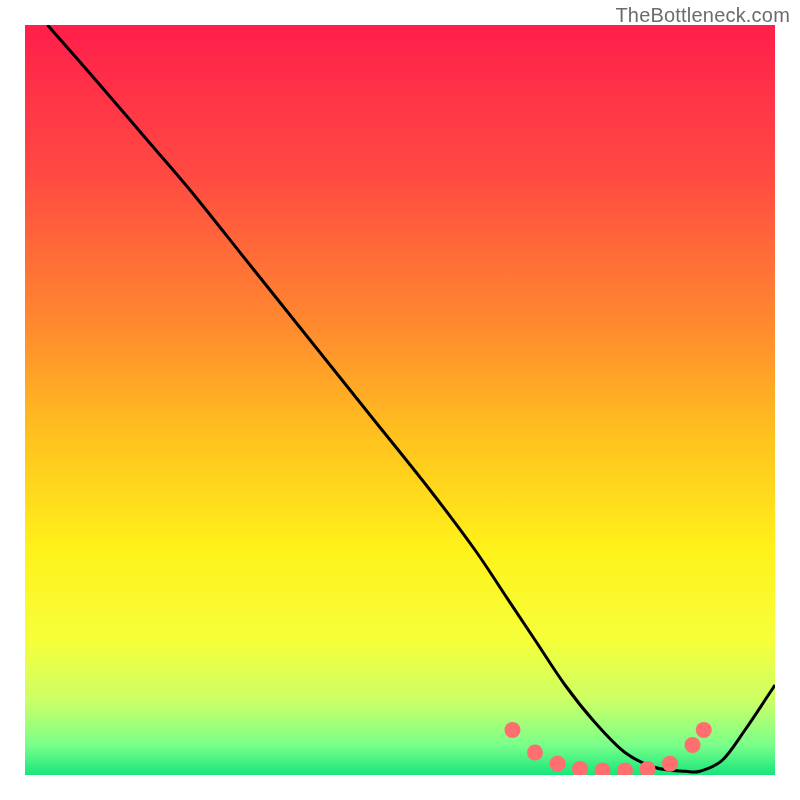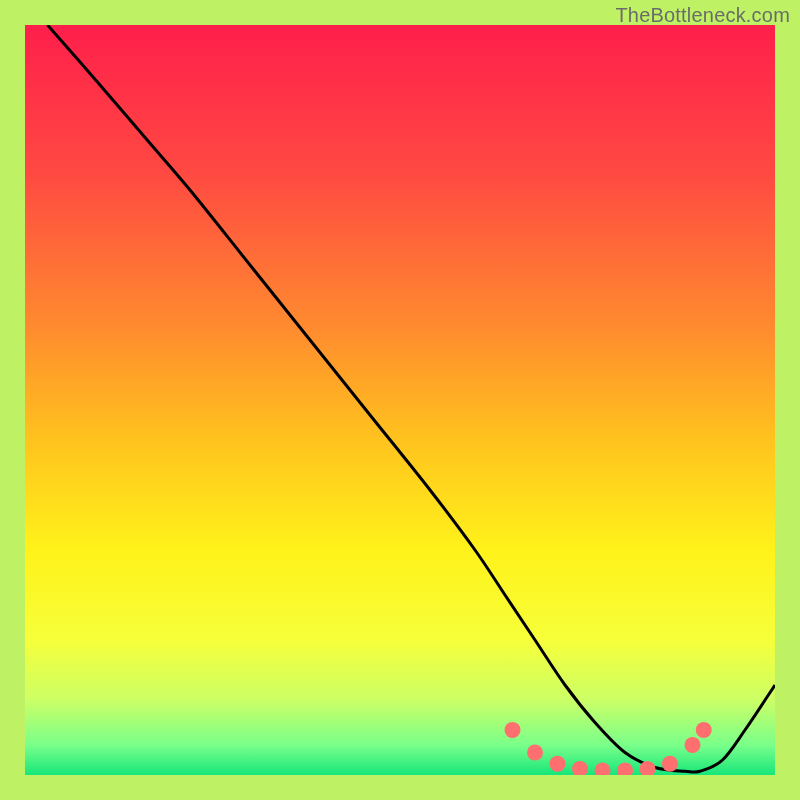--- a/index.html
+++ b/index.html
@@ -9,21 +9,21 @@
     height: 800px;
     background: #000;
     overflow: hidden;
   }
   .frame {
     position: absolute;
     top: 0;
     left: 0;
     width: 800px;
     height: 800px;
-    background: #bef264;
+    background: #ffffff;
   }
   .plot-area {
     position: absolute;
     top: 25px;
     left: 25px;
     width: 750px;
     height: 750px;
   }
   .gradient {
     position: absolute;

